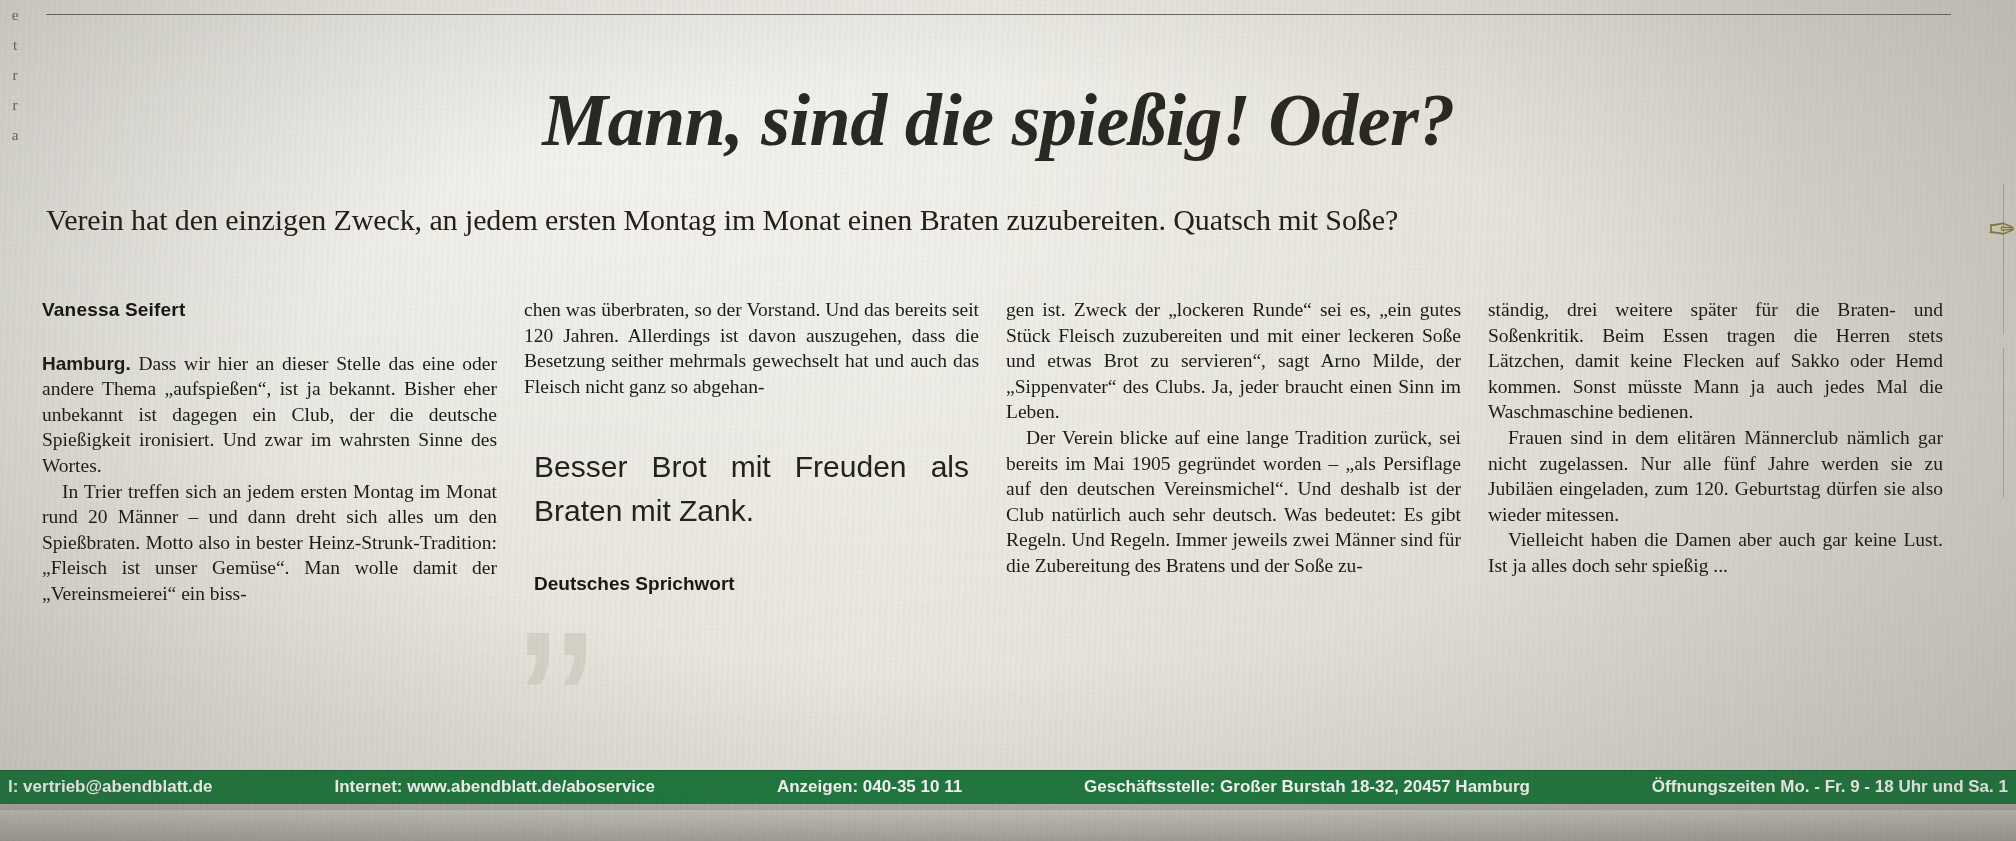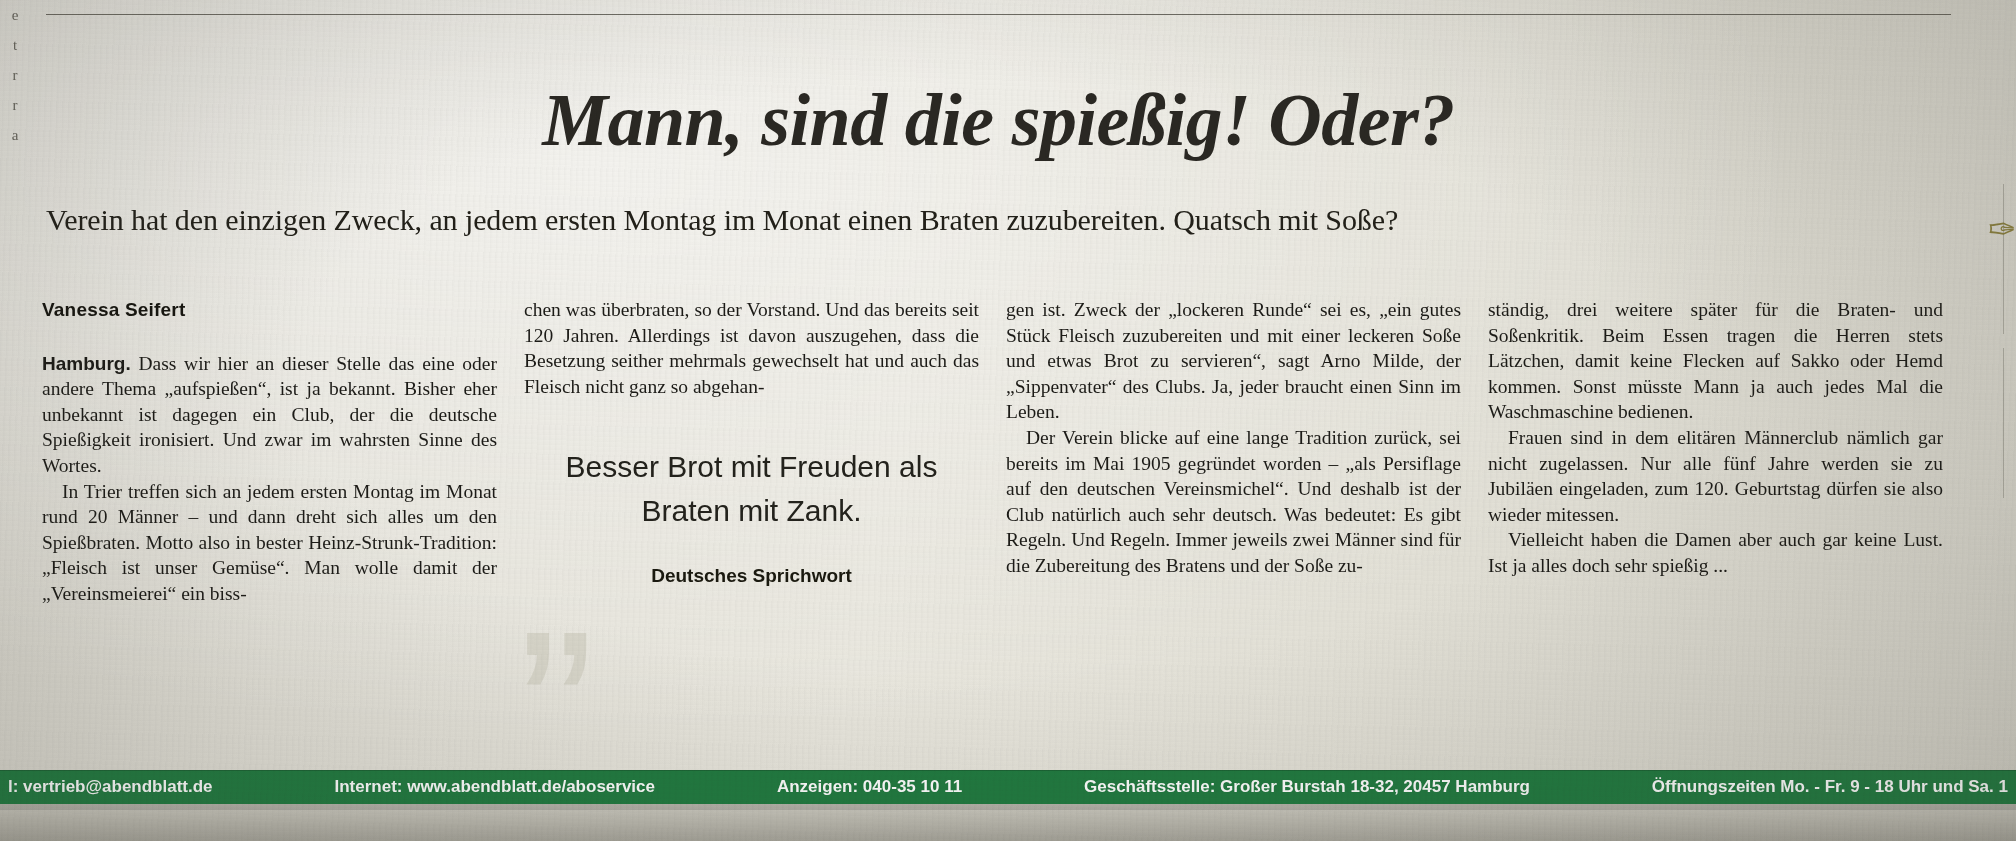--- a/index.html
+++ b/index.html
@@ -130,21 +130,20 @@
     font-size: 19px;
   }
   p.body { margin: 0; text-indent: 0; }
   p.body + p.body { text-indent: 20px; }
 
   
   .pullquote {
     position: relative;
     margin-top: 40px;
     padding: 6px 10px 0 10px;
-    text-align: center;
   }
   .quote-mark {
     position: absolute;
     left: -6px;
     top: 62px;
     font-family: "Liberation Sans", sans-serif;
     font-size: 230px;
     line-height: 150px;
     color: #d7d5c9;
     z-index: 0;
@@ -155,21 +154,21 @@
     z-index: 1;
     font-family: "Liberation Sans", sans-serif;
     font-size: 30px;
     line-height: 44px;
     color: #23221c;
     font-weight: 400;
   }
   .quote-src {
     position: relative;
     z-index: 1;
-    margin-top: 30px;
+    margin-top: 38px;
     font-family: "Liberation Sans", sans-serif;
     font-weight: 700;
     font-size: 19px;
     color: #1a190f;
   }
 
   
   .footer {
     position: absolute;
     left: 0;

